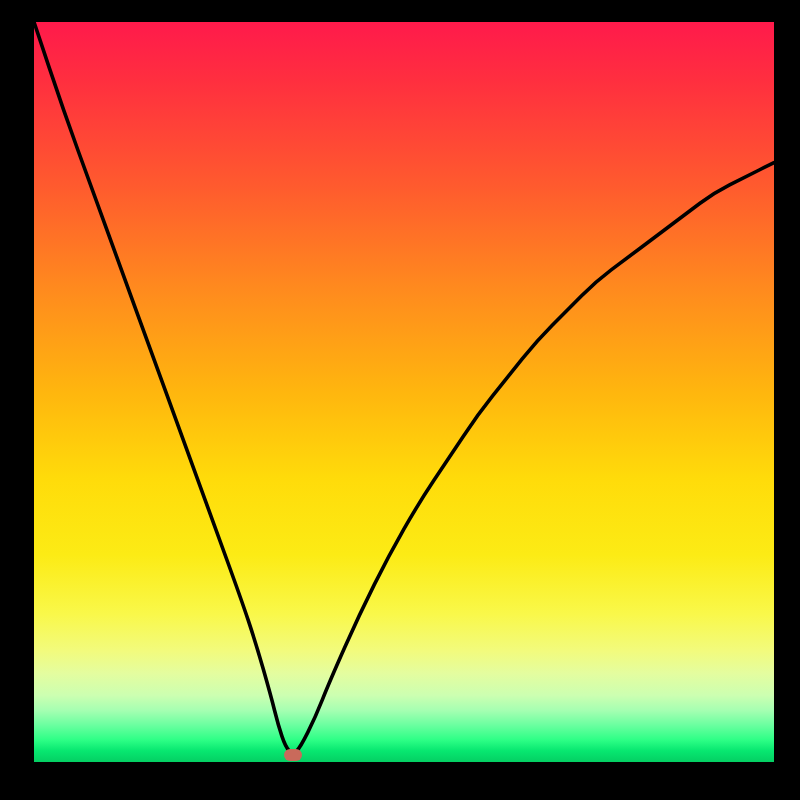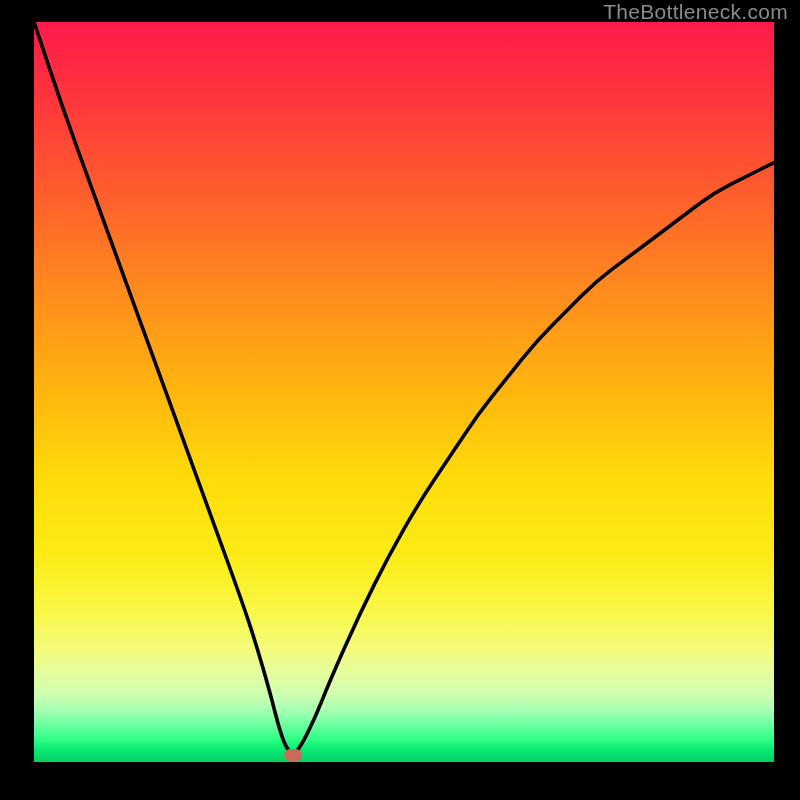--- a/index.html
+++ b/index.html
@@ -80,14 +80,13 @@
   <div class="plot-area">
 
     <svg class="curve" viewBox="0 0 740 740" preserveAspectRatio="none">
       <path id="curve-path" fill="none" stroke="#000000" stroke-width="3.6" stroke-linecap="round" stroke-linejoin="round" d="M 0.0 0.0 Q 0.0 0.0 14.8 44.4 Q 29.6 88.8 44.4 129.5 Q 59.2 170.2 74.0 210.9 Q 88.8 251.6 103.6 292.3 Q 118.4 333.0 133.2 373.7 Q 148.0 414.4 162.8 455.1 Q 177.6 495.8 192.4 536.5 Q 207.2 577.2 214.6 599.4 Q 222.0 621.6 229.4 647.5 Q 236.8 673.4 240.5 688.2 Q 244.2 703.0 247.9 714.1 Q 251.6 725.2 255.3 728.9 Q 259.0 732.6 262.7 728.9 Q 266.4 725.2 273.8 710.4 Q 281.2 695.6 288.6 677.1 Q 296.0 658.6 310.8 625.3 Q 325.6 592.0 340.4 562.4 Q 355.2 532.8 370.0 506.9 Q 384.8 481.0 399.6 458.8 Q 414.4 436.6 429.2 414.4 Q 444.0 392.2 458.8 373.7 Q 473.6 355.2 488.4 336.7 Q 503.2 318.2 518.0 303.4 Q 532.8 288.6 547.6 273.8 Q 562.4 259.0 577.2 247.9 Q 592.0 236.8 606.8 225.7 Q 621.6 214.6 636.4 203.5 Q 651.2 192.4 666.0 181.3 Q 680.8 170.2 695.6 162.8 Q 710.4 155.4 725.2 148.0 T 740.0 140.6"></path>
     </svg>
 
     <div class="marker" id="notch-marker" style="left: 259px; top: 732.6px; background: rgb(201, 106, 91);"></div>
 
   </div>
 
-  <div class="watermark">TheBottleneck.com</div>
 </div>
 
 </body></html>

